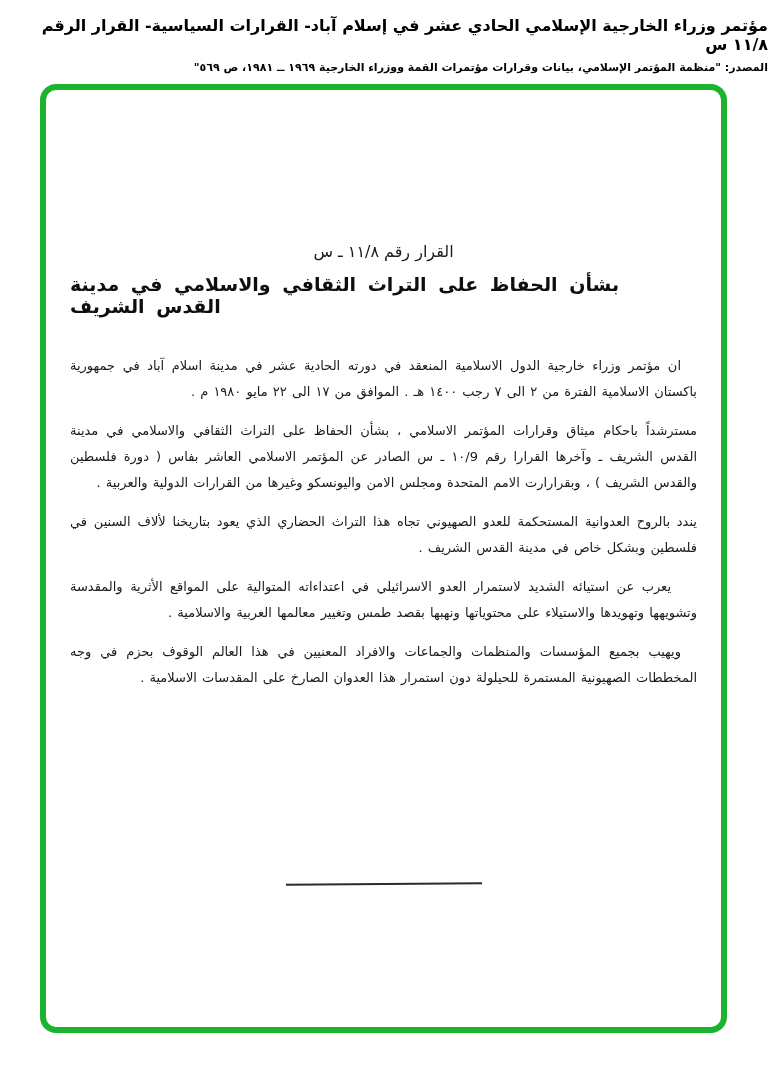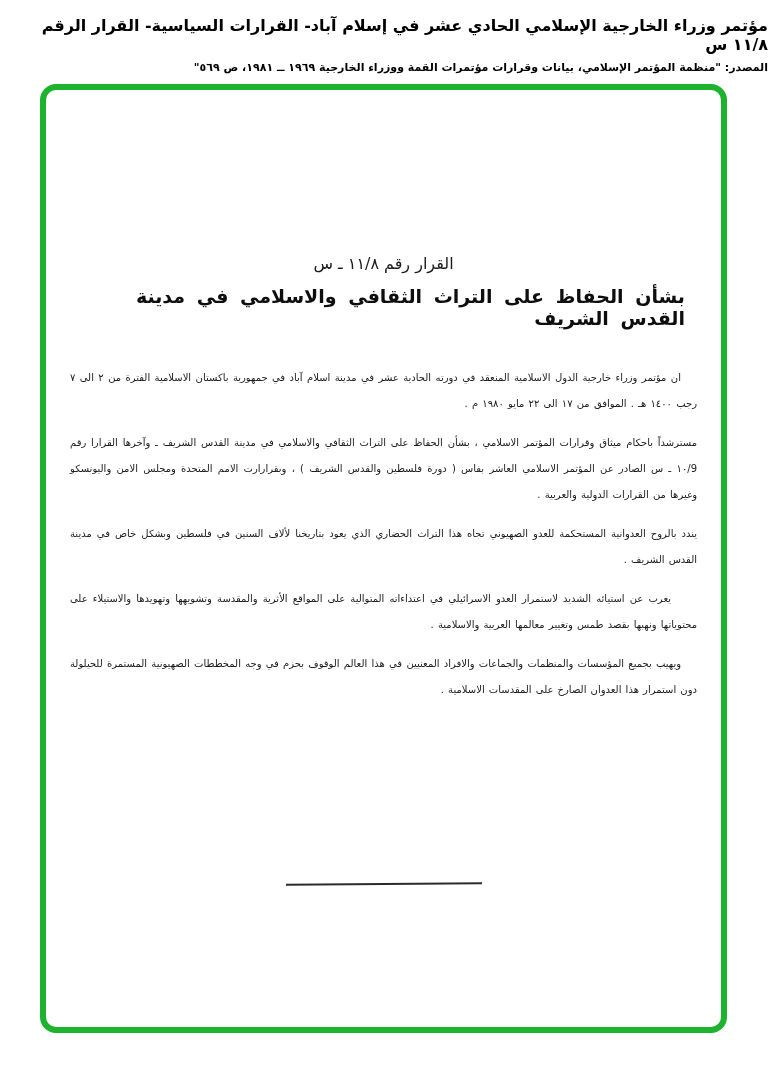--- a/index.html
+++ b/index.html
@@ -31,40 +31,40 @@
   }
   .doc-frame {
     position: absolute;
     left: 40px;
     top: 84px;
     width: 687px;
     height: 949px;
     box-sizing: border-box;
     border: 6px solid #1db32f;
     border-radius: 16px;
-    padding: 16px 24px;
+    padding: 4px 24px;
     direction: rtl;
     background: #fff;
   }
   .doc-title {
     margin-top: 148px;
     text-align: center;
     font-size: 16px;
     color: #1a1a1a;
   }
   .doc-heading {
     margin: 12px 12px 0 0;
-    text-align: right;
+    text-align: left;
     font-size: 19px;
     font-weight: bold;
     word-spacing: 5px;
     color: #0e0e0e;
   }
   .para {
-    font-size: 10px;
+    font-size: 13px;
     line-height: 26px;
     text-align: justify;
     margin: 13px 0 0 0;
     color: #1a1a1a;
     word-spacing: 1px;
   }
   .para.first { margin-top: 36px; }
   .ind0 { text-indent: 0; }
   .ind1 { text-indent: 16px; }
   .ind2 { text-indent: 26px; }

